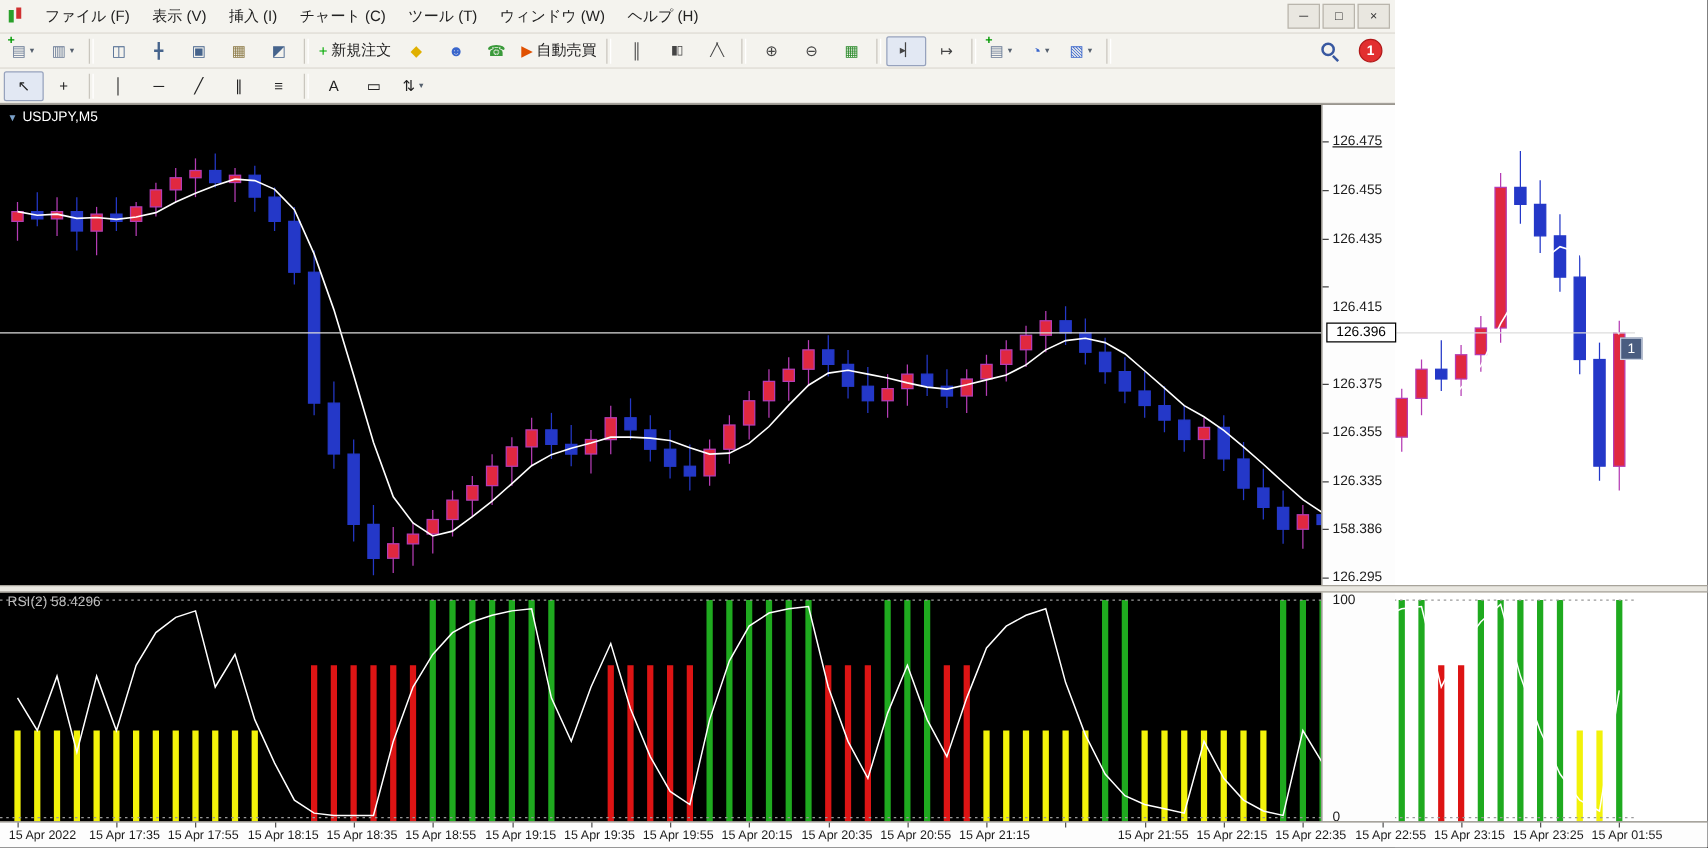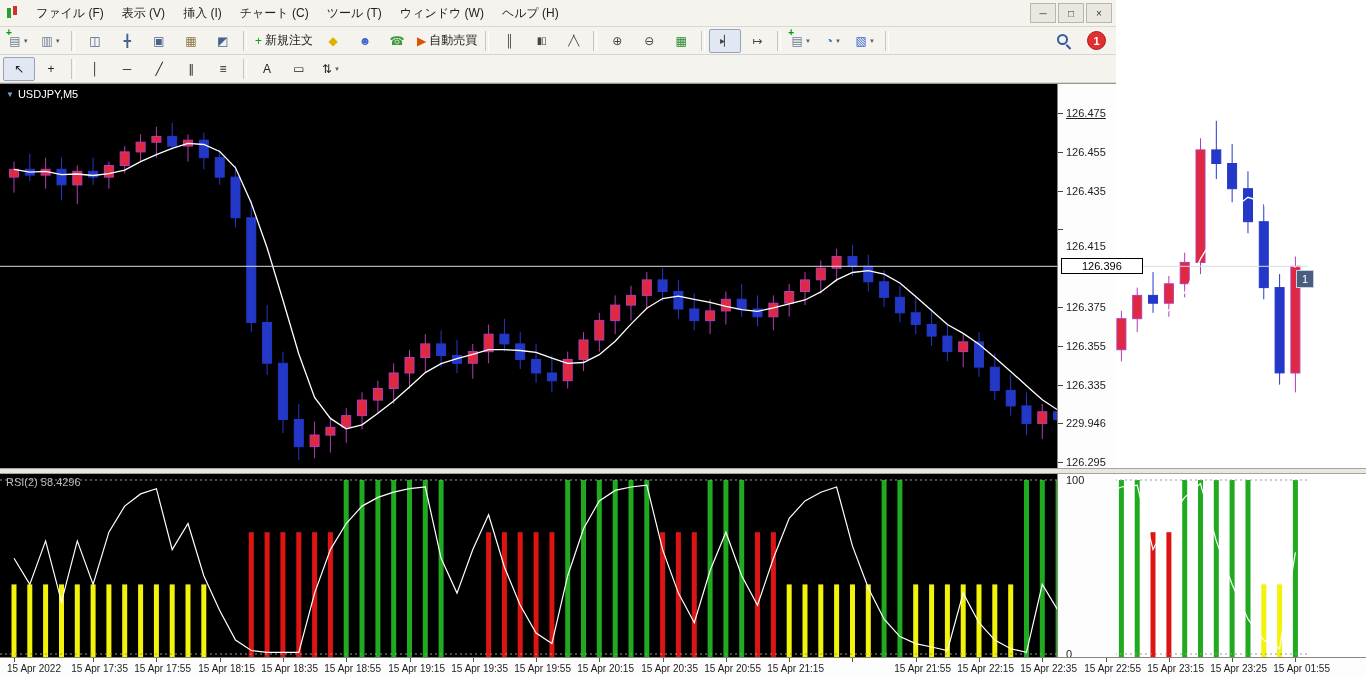--- a/index.html
+++ b/index.html
@@ -45,21 +45,21 @@
             border-top:1px solid #a7a39a;border-bottom:1px solid #a7a39a;z-index:5;}
   .symbol-label{position:absolute;left:6px;top:4px;color:#fff;font-size:11px;z-index:3;display:flex;align-items:center;gap:4px;}
   .symtri{color:#7aa0c8;font-size:8px;}
   .rsi-label{position:absolute;left:6px;top:392px;color:#bdbdbd;font-size:11px;z-index:3;}
   .right-marker{position:absolute;width:16px;height:16px;background:#4a5d80;border:1px solid #c8d0e0;
                 color:#fff;font-size:11px;display:flex;align-items:center;justify-content:center;z-index:6;}
   .price-axis{position:absolute;top:0;right:0;width:58px;height:578px;background:#fdfdfd;
               border-left:1px solid #8a867e;z-index:4;}
   .plabel{position:absolute;left:8px;font-size:11px;color:#1c1c1c;white-space:nowrap;}
   .ptick{position:absolute;left:0;width:5px;height:1px;background:#444;}
-  .curprice{position:absolute;left:3px;padding:1px 20px;background:#ffffff;border:1px solid #000;
+  .curprice{position:absolute;left:3px;padding:1px 7px;background:#ffffff;border:1px solid #000;
             font-size:11px;color:#000;z-index:7;}
   .time-axis{position:absolute;left:0;bottom:0;width:1366px;height:20px;background:#fdfdfd;
              border-top:1px solid #8a867e;z-index:4;}
   .tlabel2{position:absolute;top:5px;font-size:10px;color:#1c1c1c;white-space:nowrap;width:70px;text-align:right;}
   .tlabel2.first{text-align:center;width:64px;}
   .ttick{position:absolute;top:0;width:1px;height:4px;background:#555;}
 </style>
 </head>
 <body>
 
@@ -492,21 +492,21 @@
         <div class="plabel" style="top: 101px;">126.435</div>
         <div class="ptick" style="top: 107px;"></div>
         <div class="plabel" style="top: 156px;">126.415</div>
         <div class="ptick" style="top: 145px;"></div>
         <div class="plabel" style="top: 217px;">126.375</div>
         <div class="ptick" style="top: 223px;"></div>
         <div class="plabel" style="top: 256px;">126.355</div>
         <div class="ptick" style="top: 262px;"></div>
         <div class="plabel" style="top: 295px;">126.335</div>
         <div class="ptick" style="top: 301px;"></div>
-        <div class="plabel" style="top: 333px;">229.946</div>
+        <div class="plabel" style="top: 333px;">158.386</div>
         <div class="ptick" style="top: 339px;"></div>
         <div class="plabel" style="top: 372px;">126.295</div>
         <div class="ptick" style="top: 378px;"></div>
         <div class="plabel" style="top: 390px;">100</div>
         <div class="plabel" style="top: 564px;">0</div>
       </div>
     <div class="time-axis" id="taxis">
         <div class="tlabel2 first" style="left: 2px;">15 Apr 2022</div>
         <div class="ttick" style="left: 14px;"></div>
         <div class="tlabel2" style="left: 58px;">15 Apr 17:35</div>

